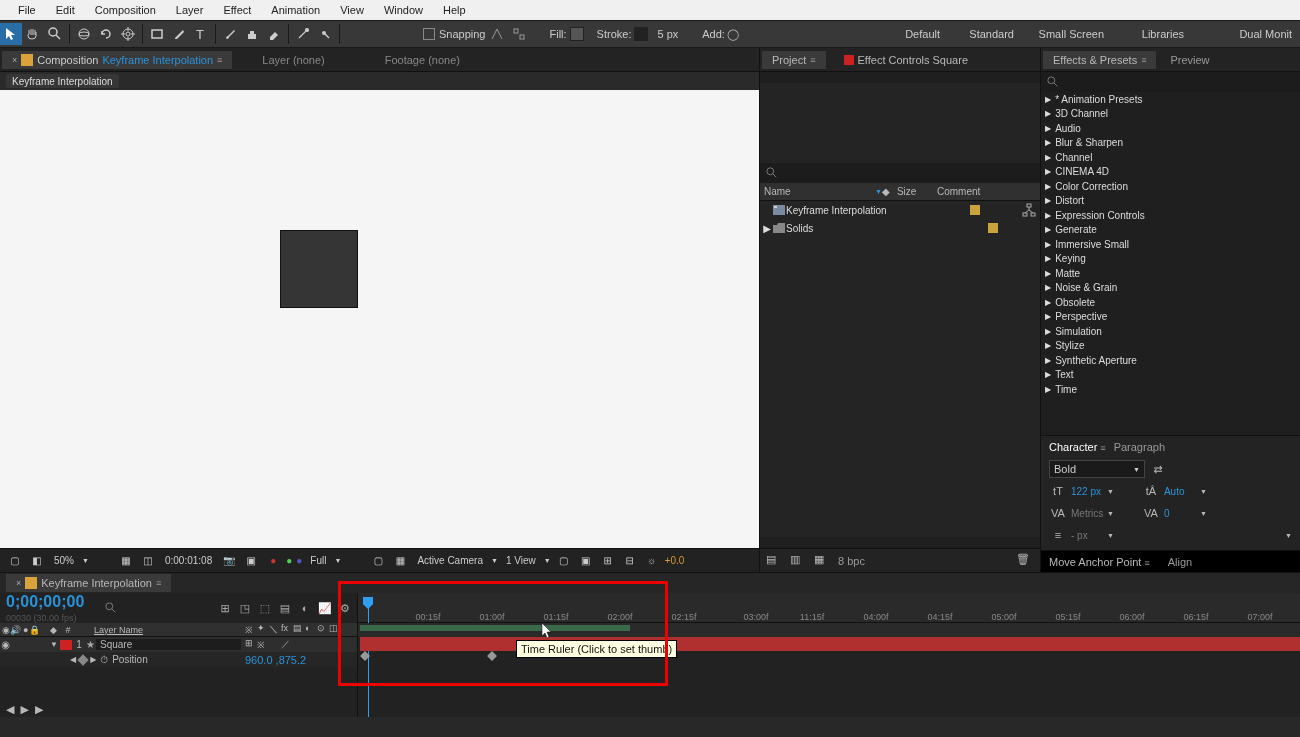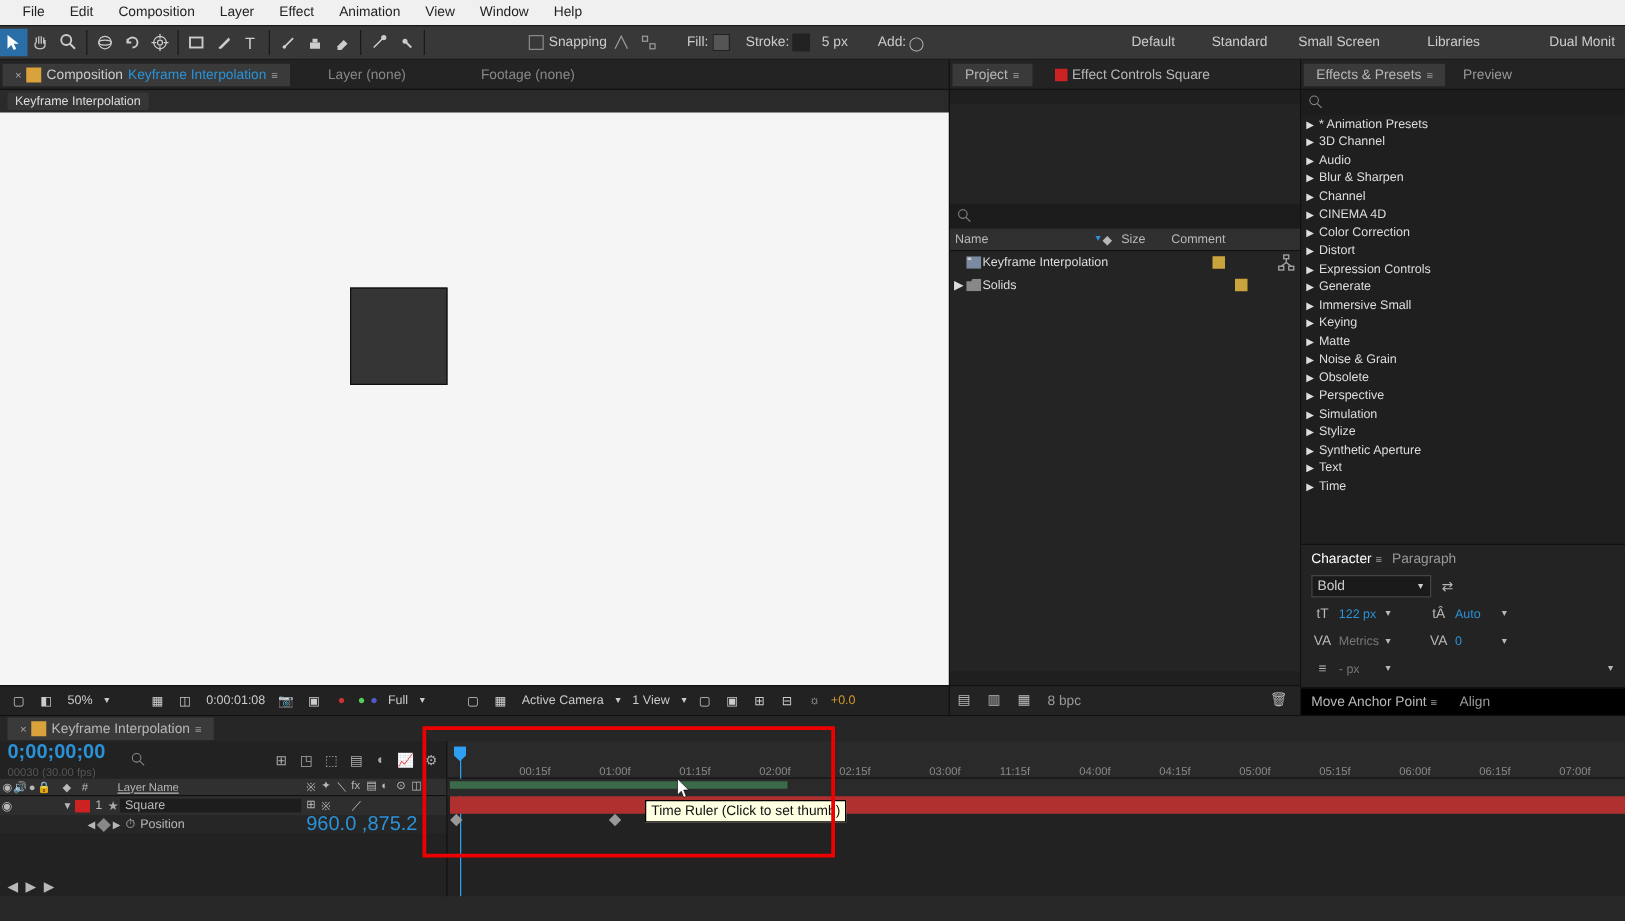--- a/index.html
+++ b/index.html
@@ -87,21 +87,21 @@
 .tl-colhdr .nm { flex:1; padding-left:20px;text-decoration:underline; }
 .tl-colhdr .sw { width:112px; display:flex; }
 .tl-row { height: 15px; display:flex; align-items:center; font-size:10px; background:#2e2e2e; }
 .tl-row .av { width:50px; display:flex; }
 .tl-row .eye { width:11px; height:11px; text-align:center; }
 .tl-row .lbl { width:12px; height:10px; background:#c22; }
 .diamond { width:8px; height:8px; background:#888; transform:rotate(45deg); margin:0 3px; }
 .tl-row.sub { background:#262626; }
 .tl-row .layname { padding-left:4px; flex:1; }
 .tl-row .layname.box { background:#1d1d1d; padding:0 4px; margin-right:4px; }
-.tl-row .posval { color:#2a92d8; font-size:16px; }
+.tl-row .posval { color:#2a92d8; font-size:11px; }
 .tl-play { height:16px; display:flex; padding-left:6px; gap:6px; align-items:center; }
 
 .tl-right { flex:1; position:relative; }
 .annotation { position:absolute; border:3px solid #e00; pointer-events:none; }
 .ruler { height:30px; background:#2a2a2a; position:relative; border-bottom:1px solid #111; }
 .ruler .tick { position:absolute; bottom:0; font-size:9px; color:#888; transform:translateX(-50%); }
 .playhead { position:absolute; top:4px; left:5px; }
 .playhead .head { width:10px; height:12px; background:#2e9ff2; clip-path: polygon(0 0, 100% 0, 100% 60%, 50% 100%, 0 60%); }
 .playhead .line { position:absolute; left:50%; top:10px; width:1px; height:110px; background:#2e9ff2; }
 .track-area { position:relative; }

